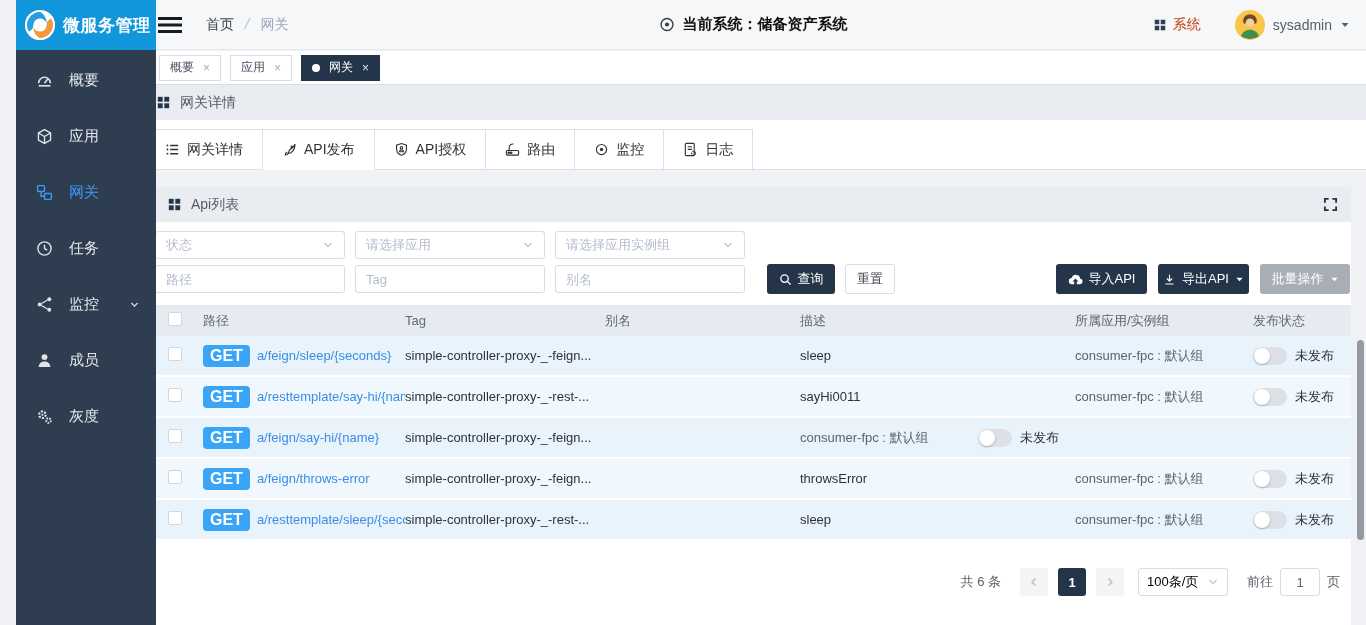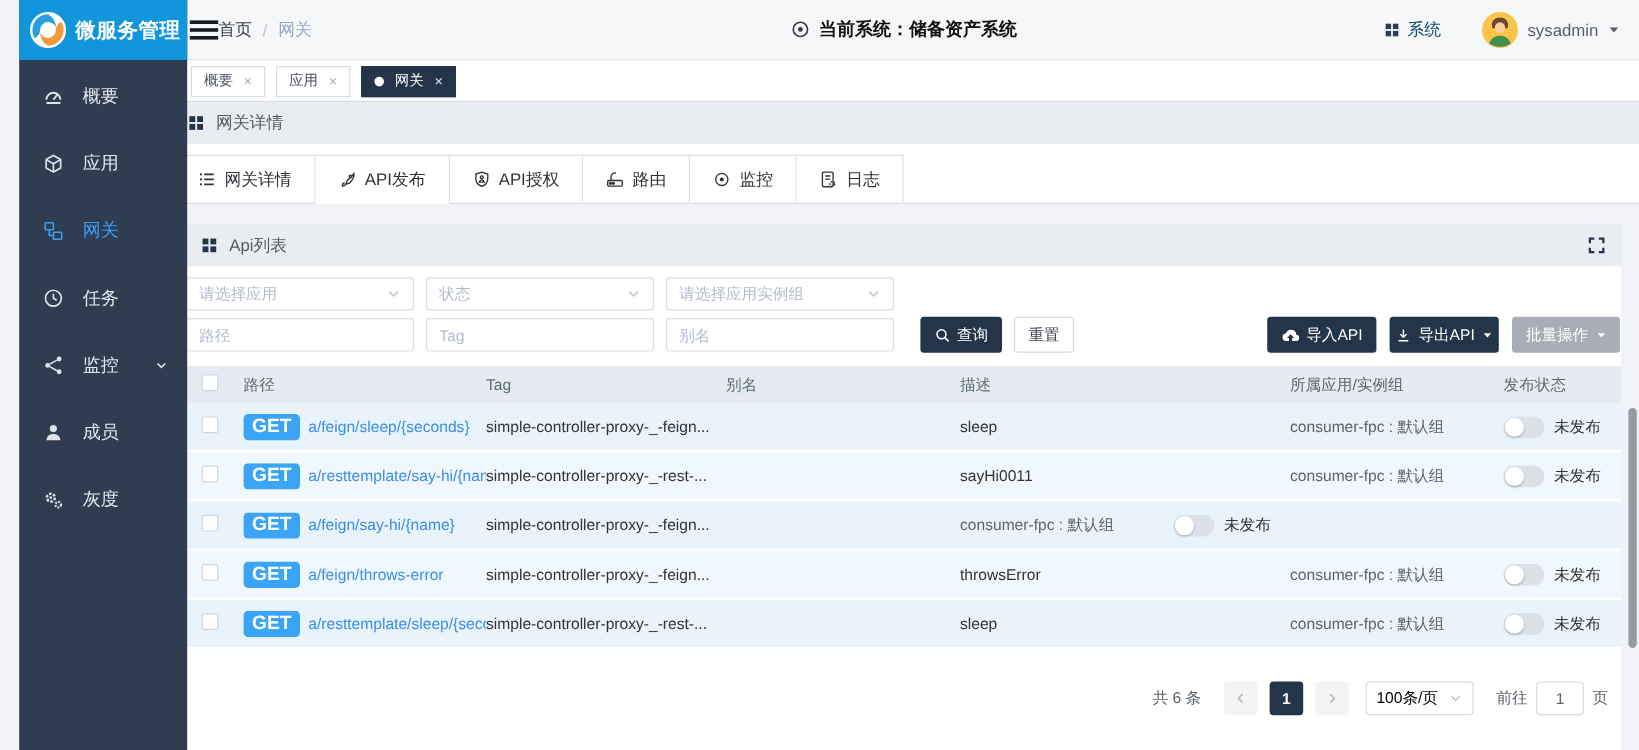--- a/index.html
+++ b/index.html
@@ -19,28 +19,28 @@
   .menu-item { height:56px; display:flex; align-items:center; padding-left:20px; gap:16px;
                color:#e4e8ec; font-size:15px; cursor:pointer; }
   .menu-item .m-ic { width:17px; height:17px; color:#dfe4e9; flex:0 0 auto; }
   .menu-item.active, .menu-item.active .m-ic { color:#3e9bf4; }
   .menu-item .chev { margin-left:auto; margin-right:16px; }
 
   
   .topbar { position:absolute; left:140px; top:0; width:1226px; height:50px;
             background:#f5f7f9; border-bottom:1px solid #e4e8ed; display:flex; align-items:center; }
   .hamburger { margin-left:18px; cursor:pointer; }
-  .breadcrumb { font-size:14px; display:flex; gap:9px; align-items:center; }
+  .breadcrumb { margin-left:24px; font-size:14px; display:flex; gap:9px; align-items:center;font-family:Liberation Mono, monospace; }
   .bc-home { color:#3c4046; }
   .bc-sep { color:#c0c4cc; }
   .bc-cur { color:#97a8be; }
   .sys-title { position:absolute; left:50%; transform:translateX(-50%); display:flex; align-items:center; gap:7px;
                font-size:15px; font-weight:bold; color:#111; }
   .top-right { margin-left:auto; display:flex; align-items:center; padding-right:16px; }
-  .sys-entry { display:flex; align-items:center; gap:7px; color:#0c4a6e; font-size:14px; cursor:pointer; }
+  .sys-entry { display:flex; align-items:center; gap:7px; color:#c2410c; font-size:14px; cursor:pointer; }
   .user-entry { display:flex; align-items:center; gap:8px; margin-left:34px; cursor:pointer; }
   .username { font-size:14px; color:#5a5e66; }
 
   
   .tagsbar { position:absolute; left:140px; top:51px; width:1226px; height:34px; background:#fff;
              border-bottom:1px solid #d8dce5; display:flex; align-items:center; padding-left:19px; gap:9px; }
   .vtag { height:26px; display:inline-flex; align-items:center; gap:9px; padding:0 10px;
           border:1px solid #d8dce5; background:#fff; font-size:12px; color:#495060; cursor:pointer; }
   .vtag .x { color:#a8adb5; font-size:12px; line-height:1; }
   .vtag.active { background:#243549; border-color:#243549; color:#fff; }
@@ -377,29 +377,29 @@
     <svg width="15" height="15" viewBox="0 0 16 16" fill="none" stroke="#243549" stroke-width="2">
       <path d="M6 2H2v4M10 2h4v4M6 14H2v-4M10 14h4v-4"></path>
     </svg>
   </span>
 </div>
 
 <div class="panel">
 
   <div class="f-row1">
     <div class="fsel">
-      <span>请选择应用</span>
+      <span>状态</span>
       <span class="sel-chev">
         <svg width="12" height="12" viewBox="0 0 12 12">
             <path d="M2.5 4l3.5 3.6L9.5 4" fill="none" stroke="#c0c4cc" stroke-width="1.3"></path>
           </svg>
       </span>
     </div>
     <div class="fsel">
-      <span>状态</span>
+      <span>请选择应用</span>
       <span class="sel-chev">
         <svg width="12" height="12" viewBox="0 0 12 12">
             <path d="M2.5 4l3.5 3.6L9.5 4" fill="none" stroke="#c0c4cc" stroke-width="1.3"></path>
           </svg>
       </span>
     </div>
     <div class="fsel">
       <span>请选择应用实例组</span>
       <span class="sel-chev">
         <svg width="12" height="12" viewBox="0 0 12 12">

